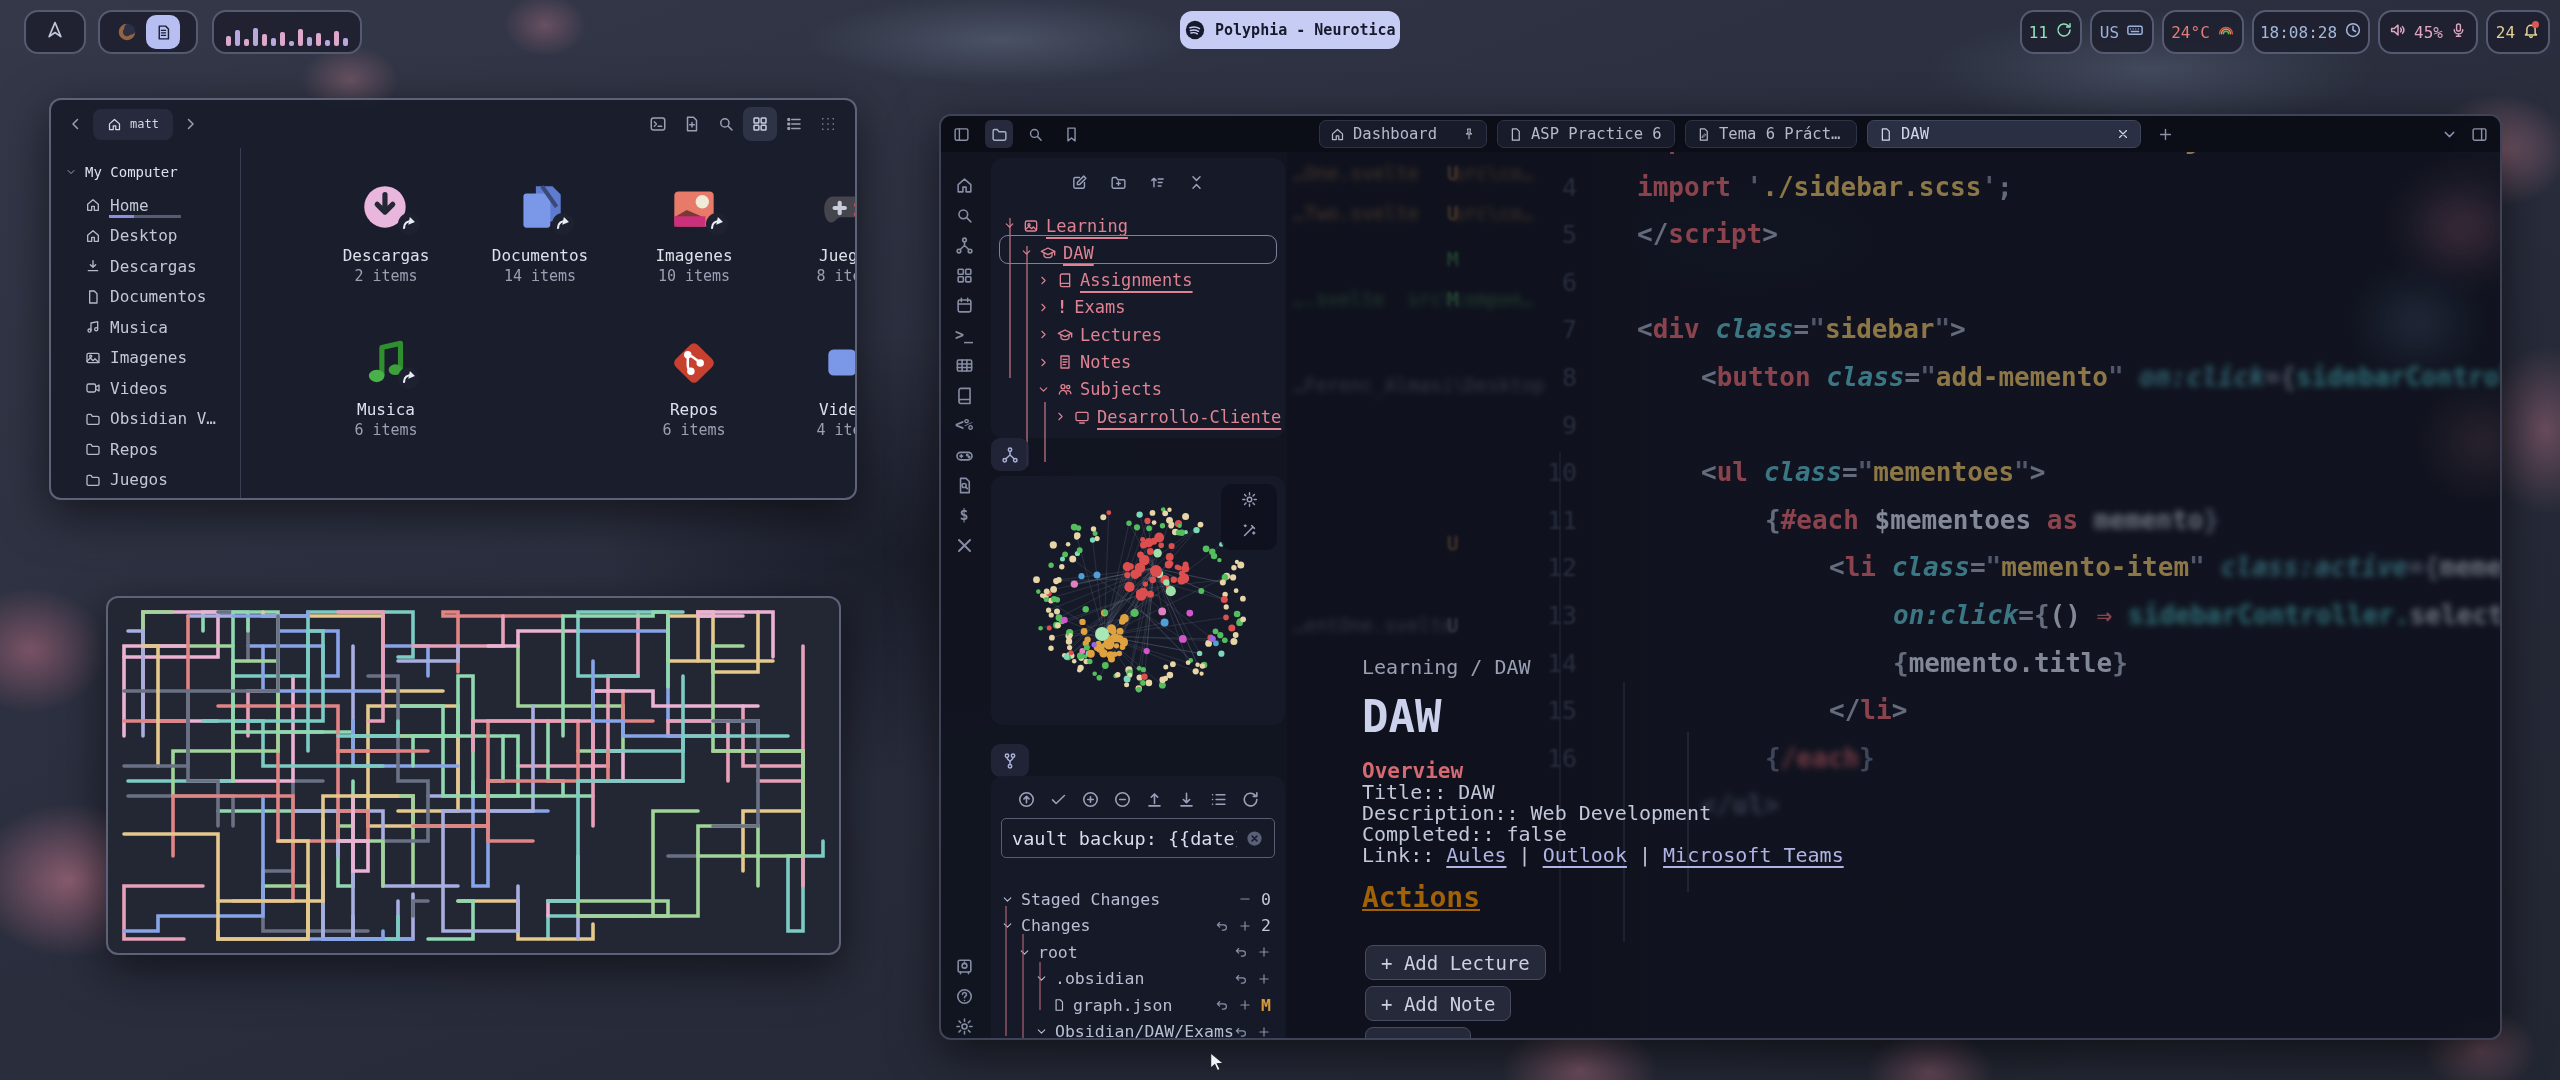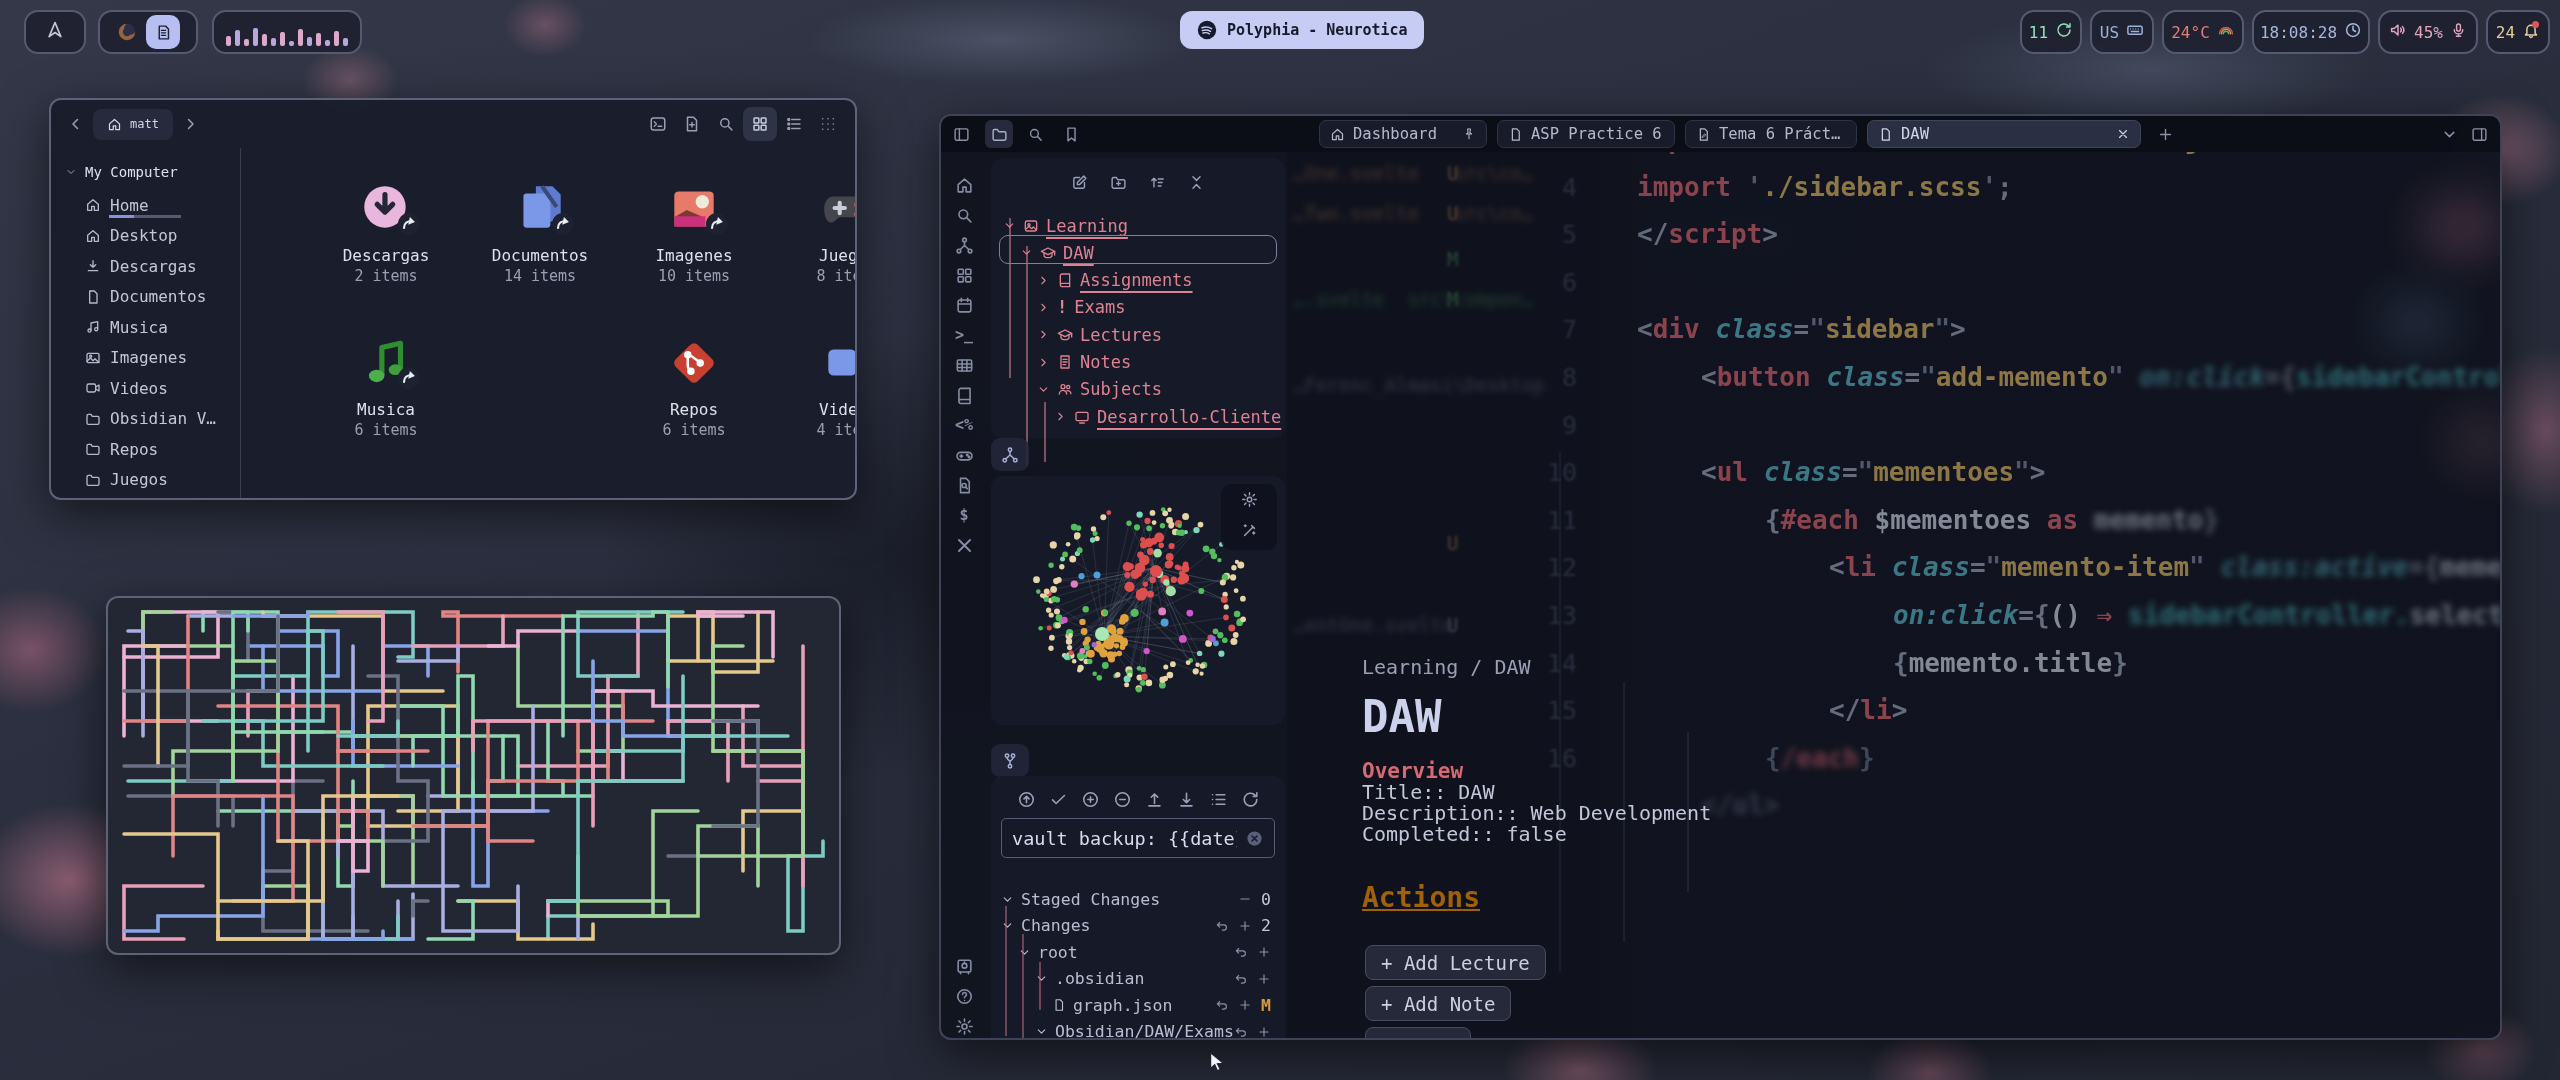--- a/index.html
+++ b/index.html
@@ -28,21 +28,21 @@
   }
 
   .window { position:absolute; border-radius:12px; box-shadow:0 14px 48px rgba(0,0,0,.55); }
 
   
   .island { position:absolute; background:rgba(30,33,48,.92); border:2px solid #555a72;
     border-radius:14px; display:flex; align-items:center; color:#c4c9dc; }
   .island .val { font-size:16px; }
   .wicon svg { width:19px; height:19px; }
   #music-pill { background:#c6ccf4; border:none; color:#171a2c; font-weight:bold; gap:9px;
-    padding:0 16px; font-size:15px; border-radius:12px; }
+    padding:0 4px; font-size:15px; border-radius:12px; }
 
   
   #fm { left:49px; top:98px; width:808px; height:402px; background:rgba(26,29,43,.97);
     border:2px solid #5d6278; color:#c8cdd9; overflow:hidden; }
   #fm-toolbar { position:absolute; left:0; top:0; right:0; height:48px; display:flex; align-items:center; }
   .fm-chip { background:#262a3c; border-radius:8px; height:31px; display:flex; align-items:center;
     gap:8px; padding:0 14px; font-size:12px; color:#d4d8e4; }
   .fm-tool { color:#9aa0b4; width:34px; height:34px; display:flex; align-items:center; justify-content:center; }
   .fm-tool svg { width:18px; height:18px; }
   .fm-tool.active { background:#2e3346; border-radius:8px; color:#c8cdde; }
@@ -1493,20 +1493,21 @@
     <div id="crumb">Learning / DAW</div>
     <div id="note-title">DAW</div>
     <div id="ov-head">Overview</div>
     <div id="note-fields"></div>
     <div id="act-head">Actions</div>
     <div id="note-buttons"></div>
     <div class="nbtn" style="top:911px;width:106px;"></div>
   <div class="nfield" style="top: 664px;">Title:: DAW</div>
       <div class="nfield" style="top: 685px;">Description:: Web Development</div>
       <div class="nfield" style="top: 706px;">Completed:: false</div>
+      <div class="nfield" style="top: 727px;"><span>Link:: </span><a>Aules</a><span> | </span><a>Outlook</a><span> | </span><a>Microsoft Teams</a></div>
       <div class="nbtn" style="top: 829px;">+ Add Lecture</div>
       <div class="nbtn" style="top: 870px;">+ Add Note</div>
     </div>
 
   <svg id="cursor" viewBox="0 0 24 24">
     <path d="M5 2 L5 19 L9.5 15 L12.5 21.5 L15.5 20 L12.5 14 L19 13.5 Z" fill="#f2f4fa" stroke="#20232f" stroke-width="1.4"></path>
   </svg>
 </div>
 
 </body></html>

